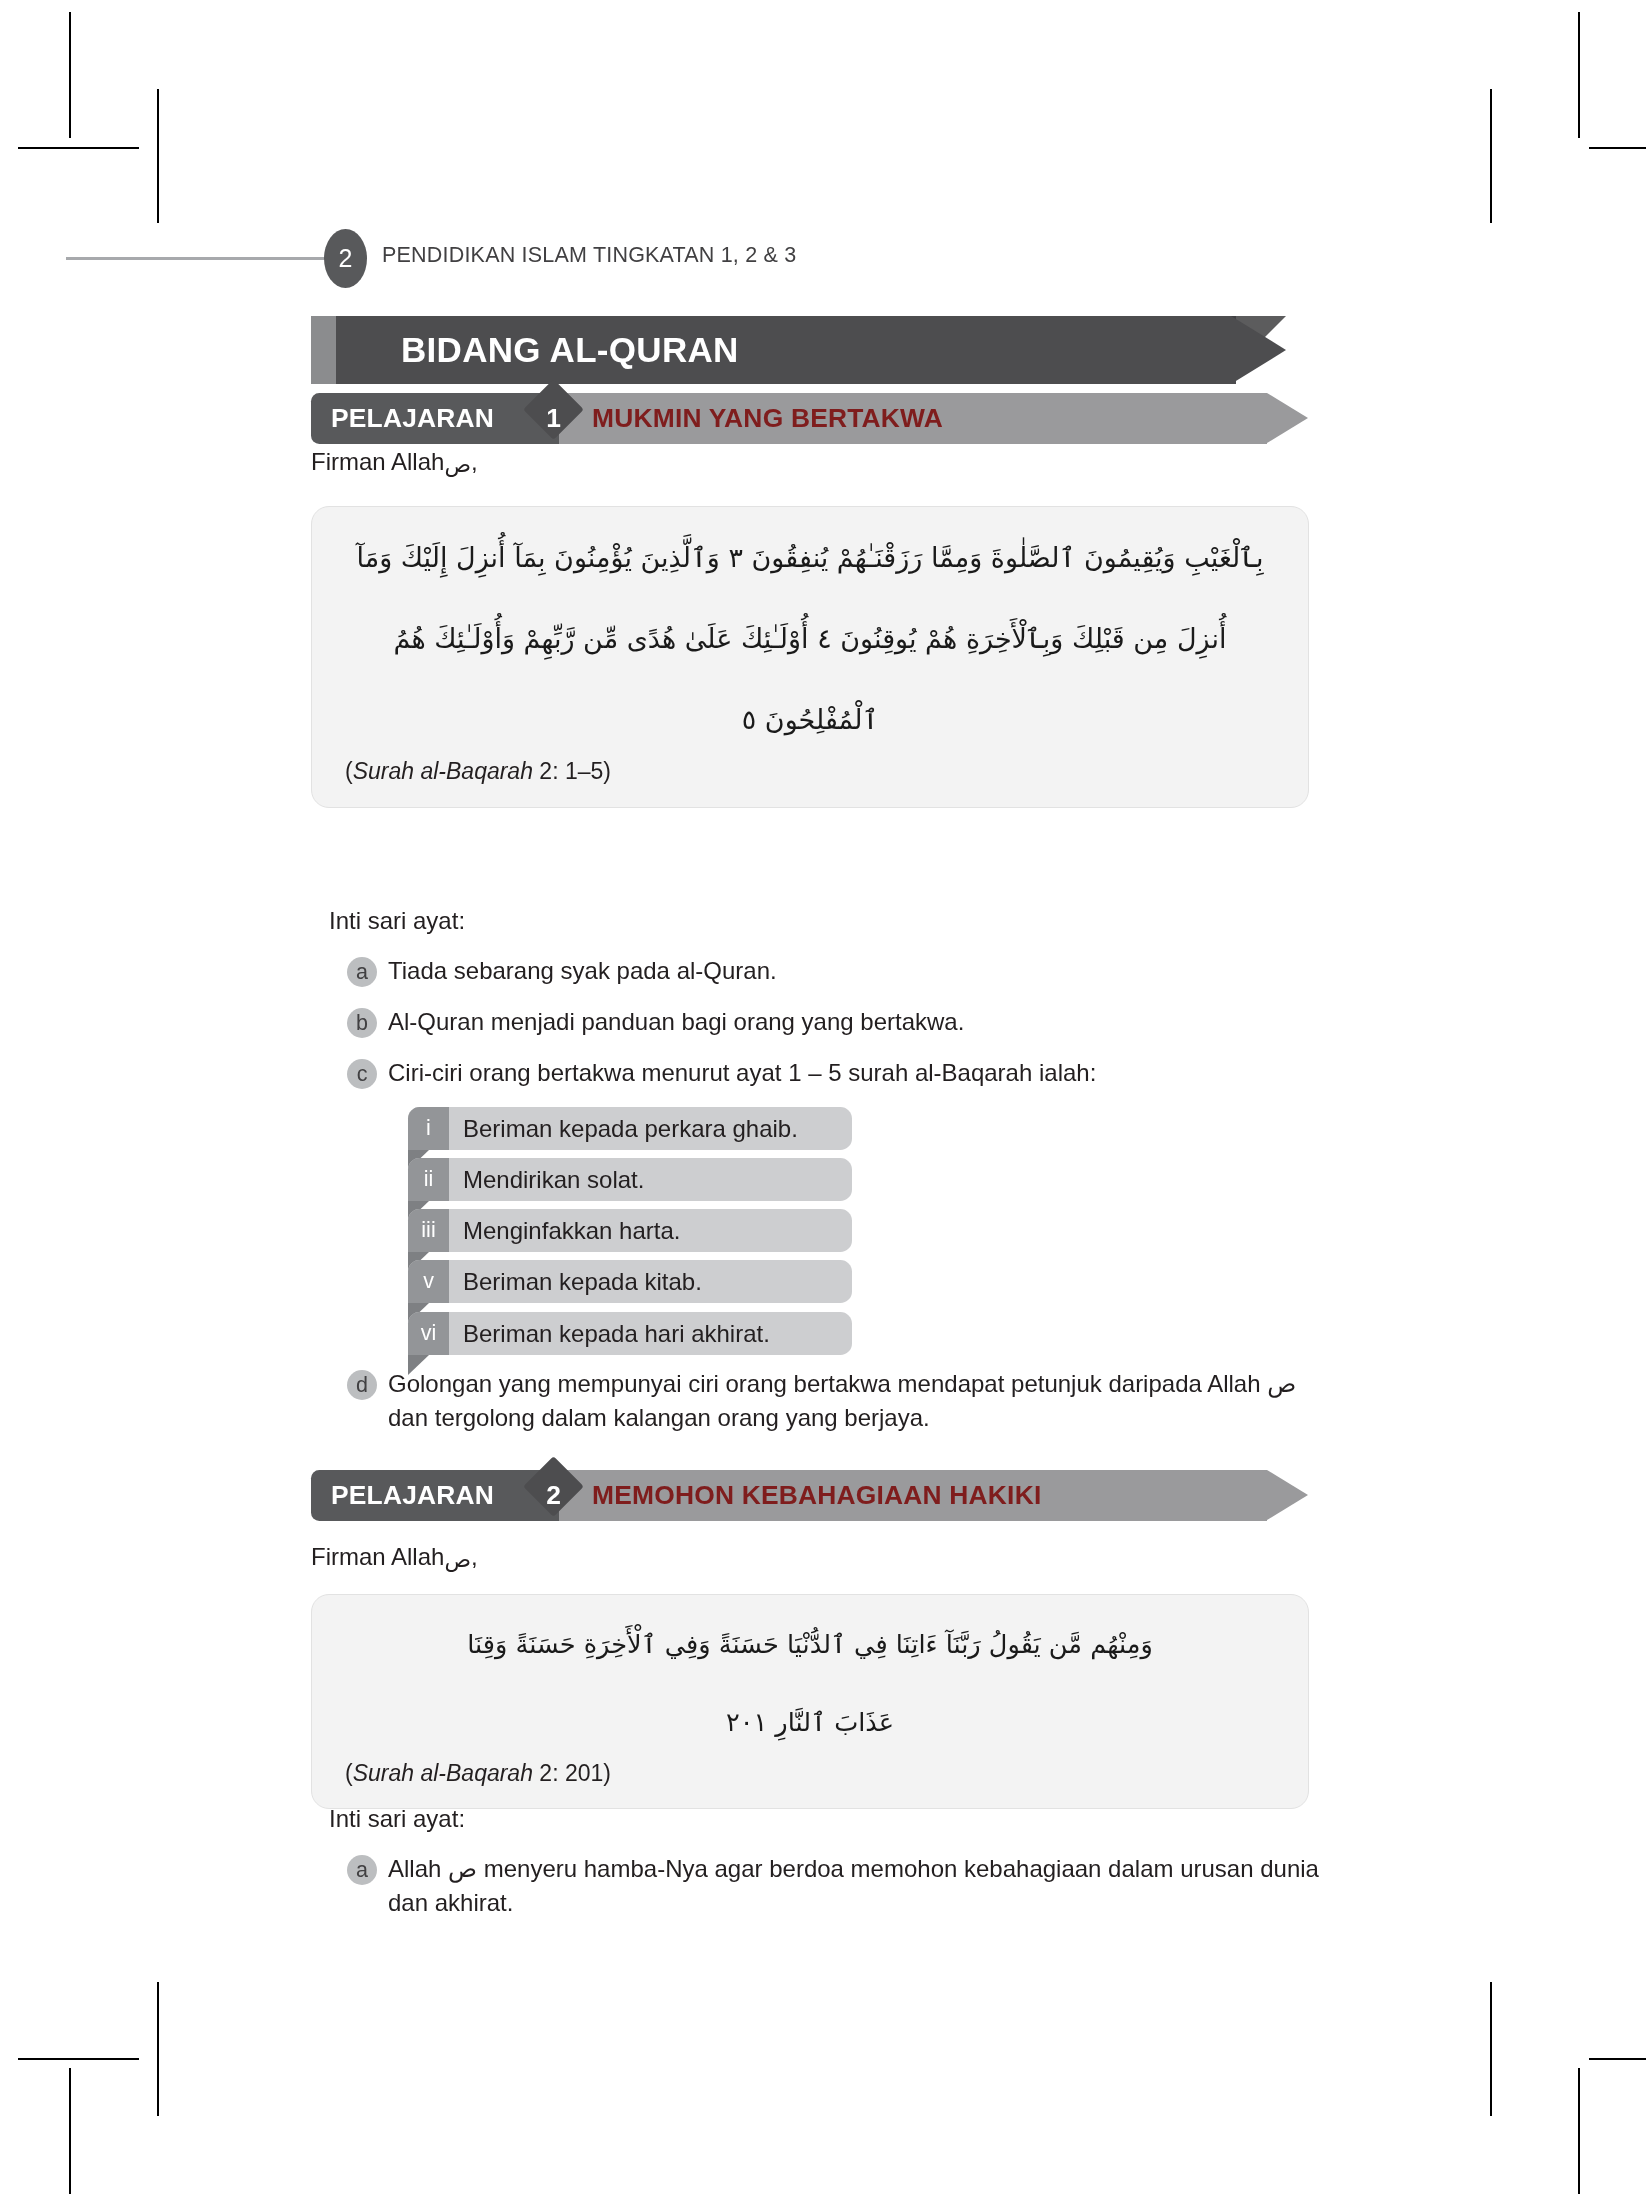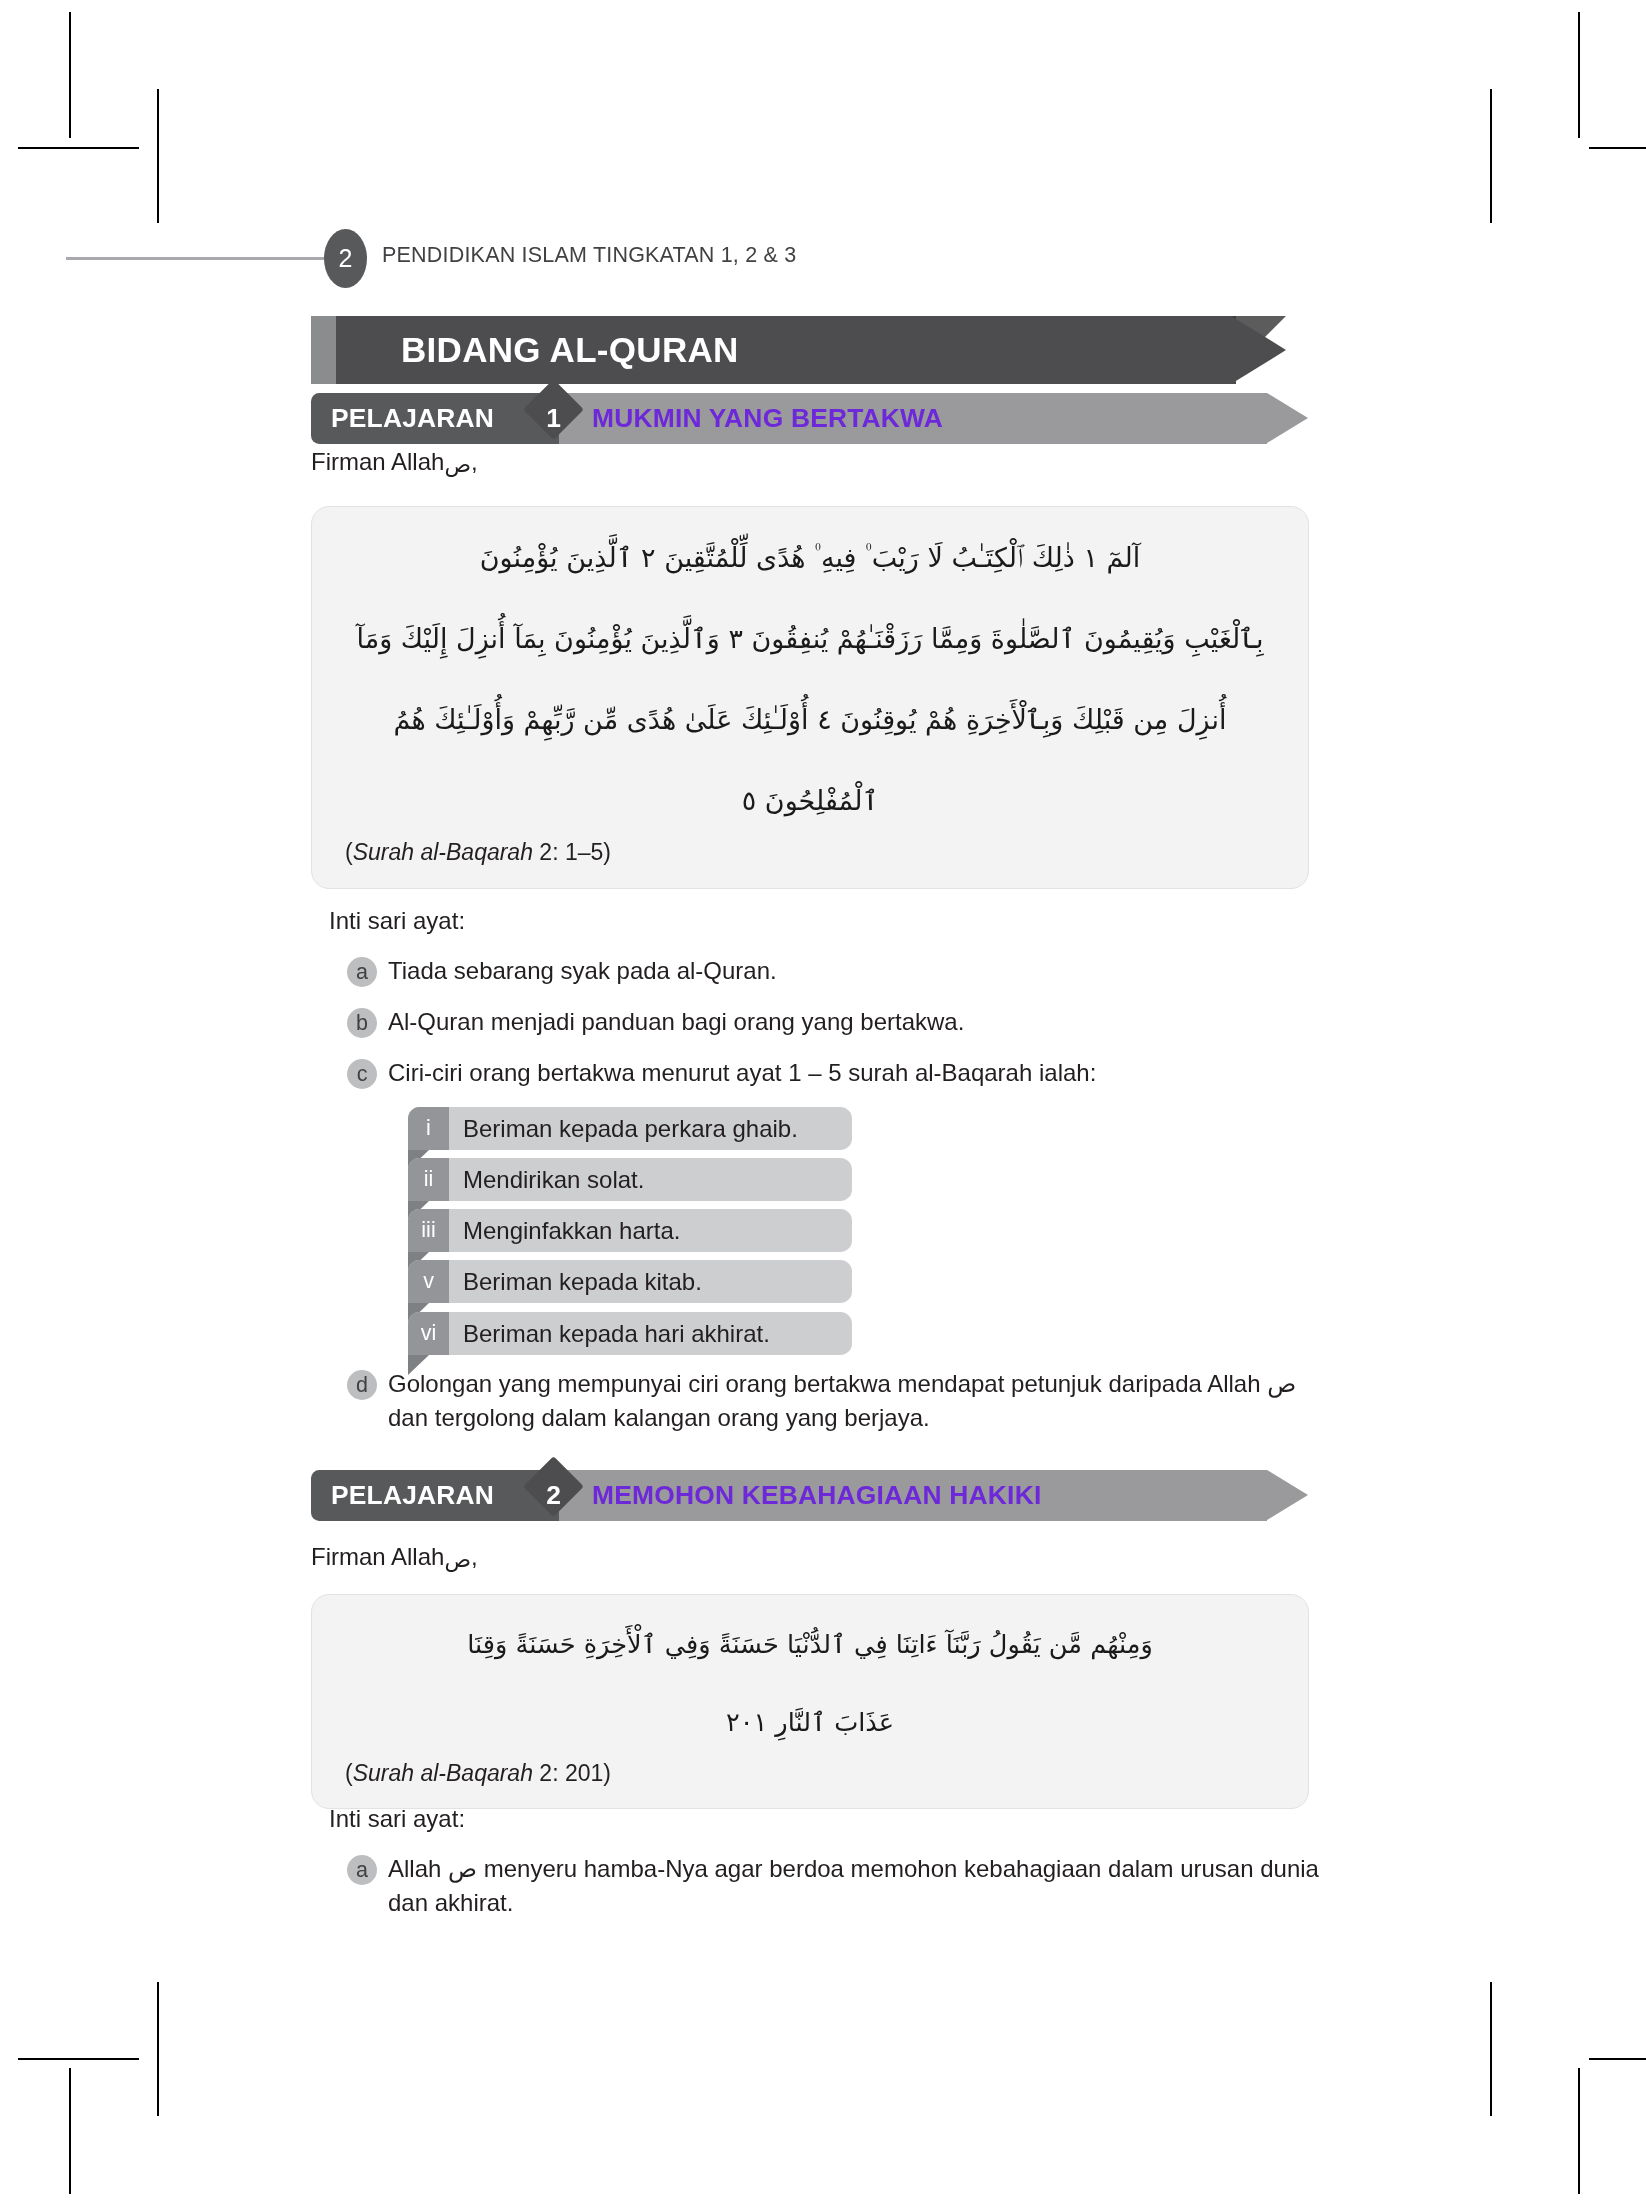--- a/index.html
+++ b/index.html
@@ -179,21 +179,21 @@
     line-height: 51px;
     text-align: center;
     color: #ffffff;
     font-size: 26.4px;
     font-weight: 700;
   }
   .pel-title {
     position: absolute;
     left: 281px; top: 0;
     height: 51px; line-height: 51px;
-    color: #6d28d9;
+    color: #7f1d1d;
     font-size: 26.4px;
     font-weight: 700;
     letter-spacing: 0.2px;
     white-space: nowrap;
   }
 
   
   .firman {
     position: absolute;
     left: 0;
@@ -361,21 +361,20 @@
       <div class="pel-label">PELAJARAN</div>
       <div class="pel-num">1</div>
       <div class="pel-title">MUKMIN YANG BERTAKWA</div>
     </div>
 
     <div class="firman" style="top:448px;">
       <span>Firman Allah</span><span class="glyph-allah">ص</span><span>,</span>
     </div>
 
     <div class="versebox" style="top:506px;">
-      <div class="arabic big">آلمٓ ١ ذٰلِكَ ٱلْكِتَـٰبُ لَا رَيْبَ ۠ فِيهِ ۠ هُدًى لِّلْمُتَّقِينَ ٢ ٱلَّذِينَ يُؤْمِنُونَ</div>
       <div class="arabic big">بِٱلْغَيْبِ وَيُقِيمُونَ ٱلصَّلٰوةَ وَمِمَّا رَزَقْنَـٰهُمْ يُنفِقُونَ ٣ وَٱلَّذِينَ يُؤْمِنُونَ بِمَآ أُنزِلَ إِلَيْكَ وَمَآ</div>
       <div class="arabic big">أُنزِلَ مِن قَبْلِكَ وَبِٱلْأَخِرَةِ هُمْ يُوقِنُونَ ٤ أُوْلَـٰئِكَ عَلَىٰ هُدًى مِّن رَّبِّهِمْ وَأُوْلَـٰئِكَ هُمُ</div>
       <div class="arabic big">ٱلْمُفْلِحُونَ ٥</div>
       <div class="verse-ref"><span>(</span><span class="it">Surah al-Baqarah</span><span> 2: 1–5)</span></div>
     </div>
 
     <div class="intisari" style="top:907px;">Inti sari ayat:</div>
 
     <div class="bullet-row" style="top:954px;">
       <div class="bullet-badge">a</div>

